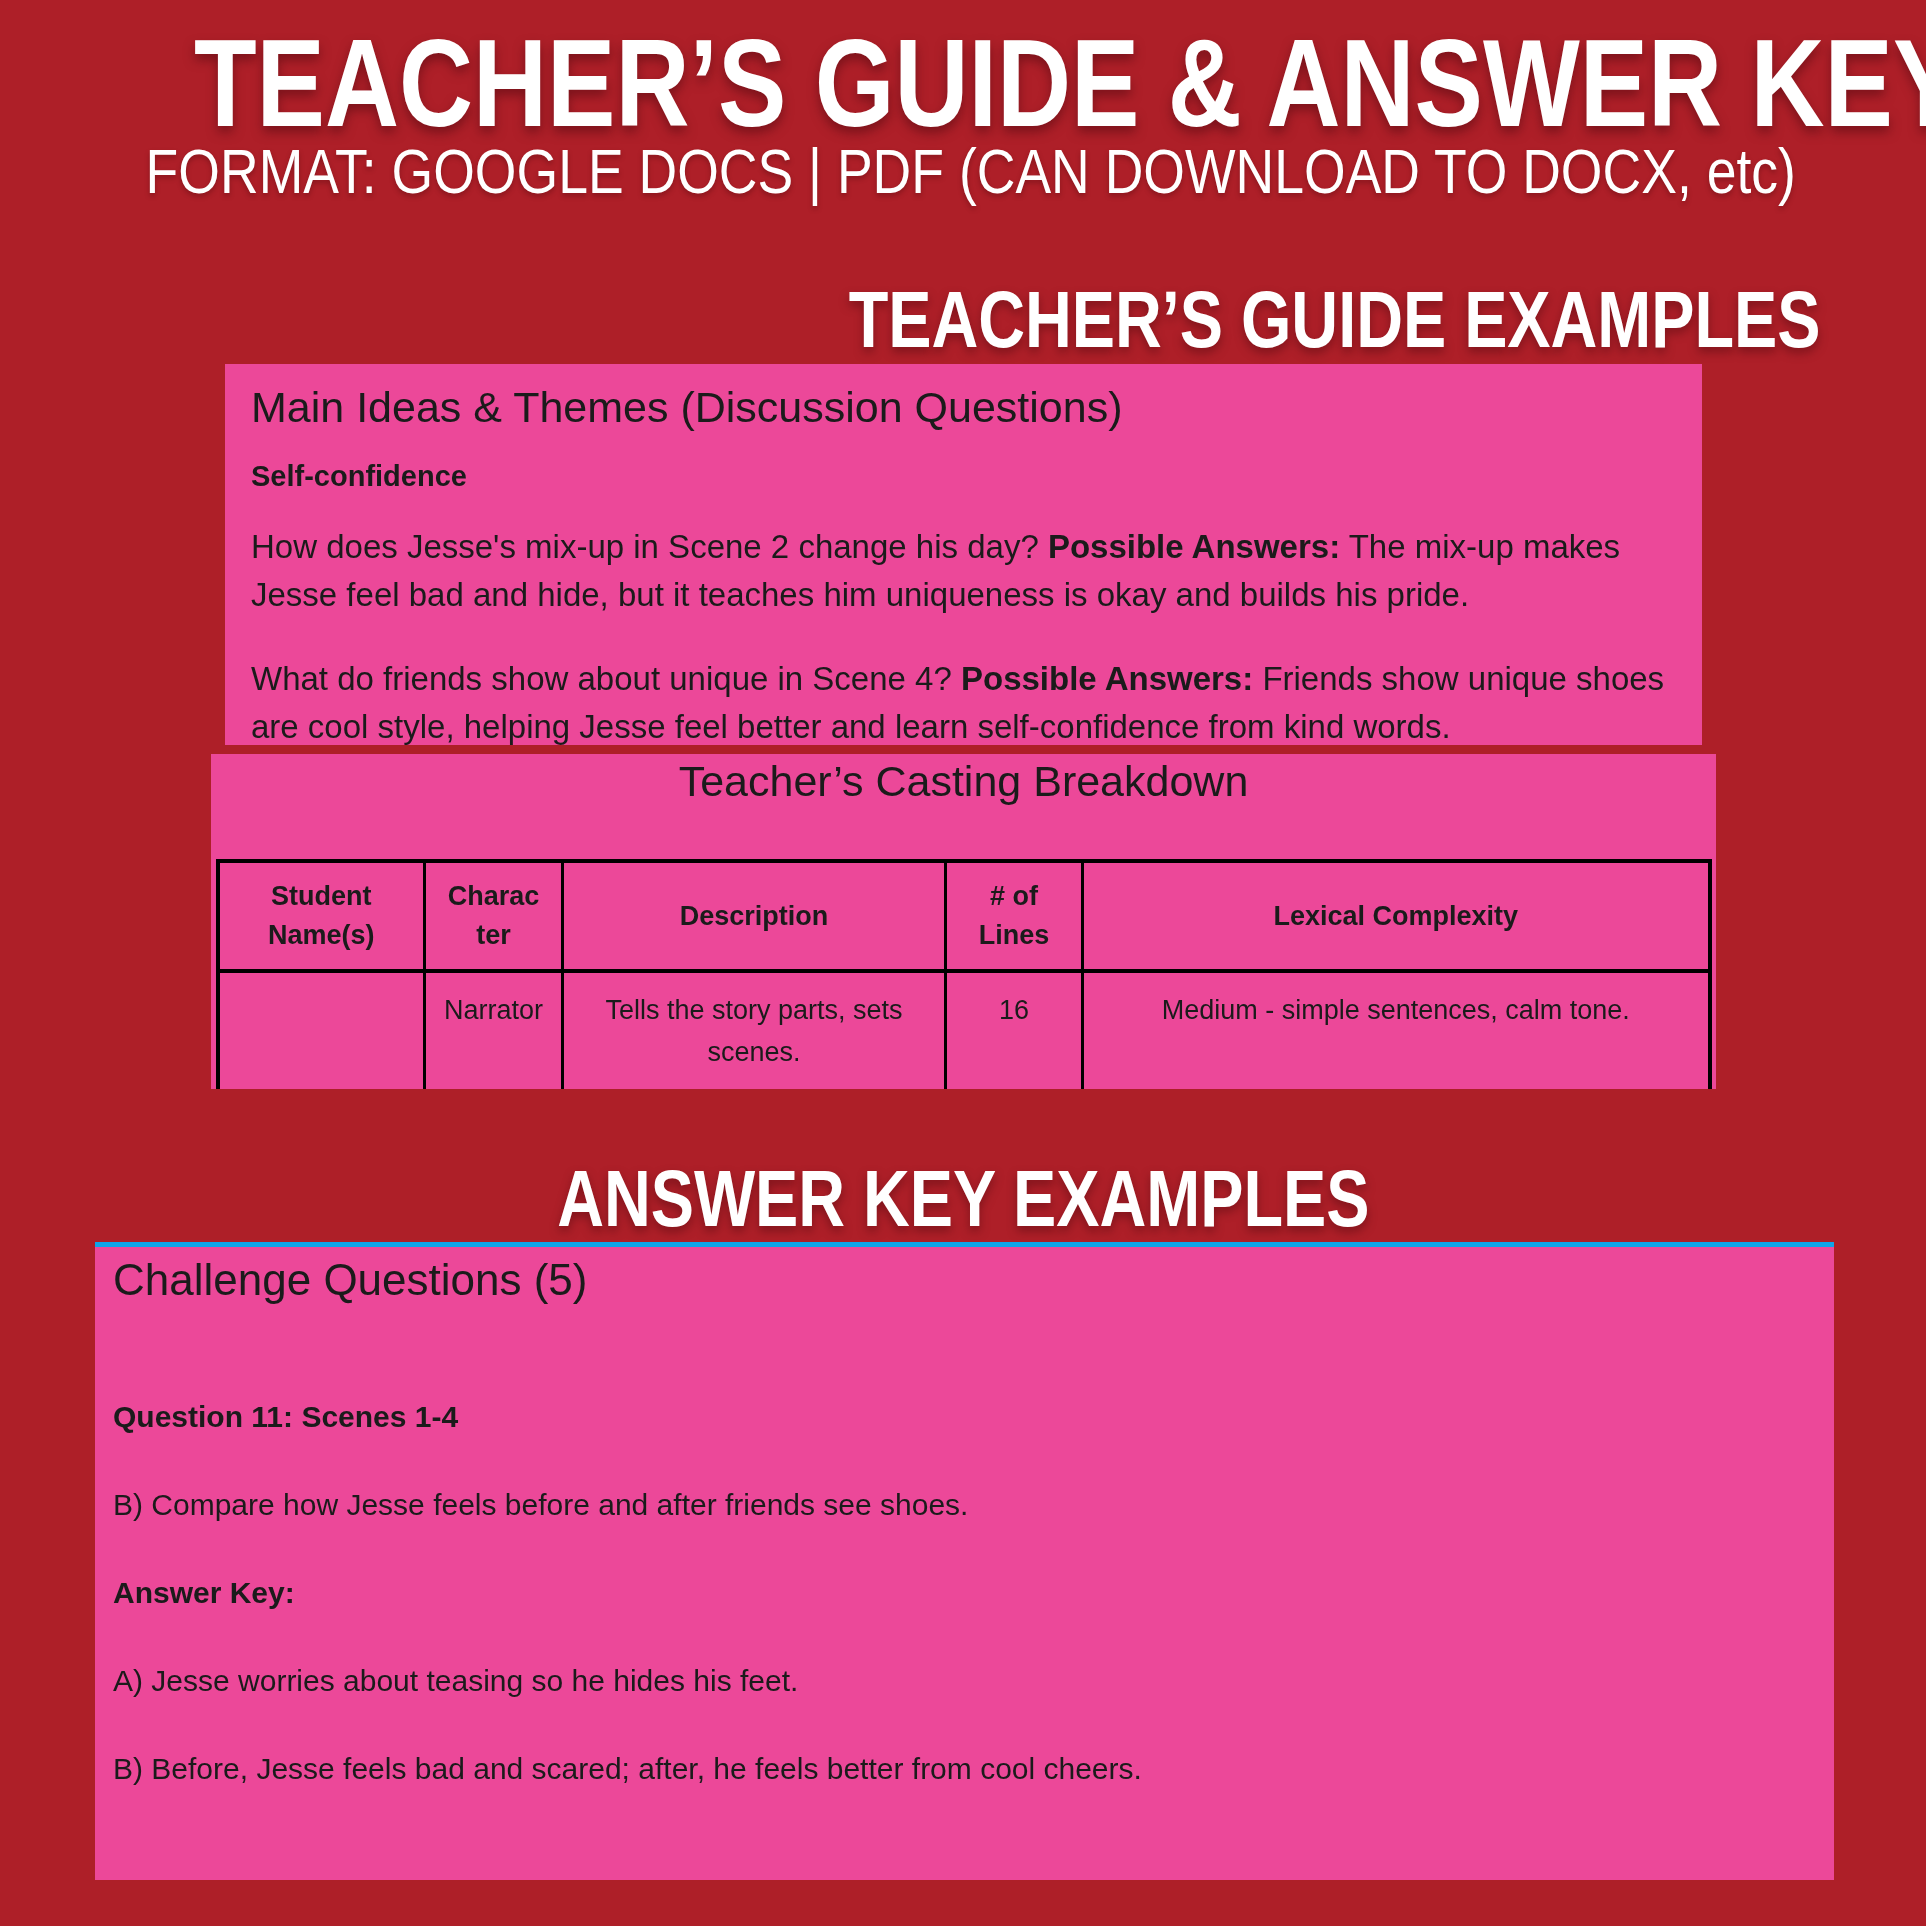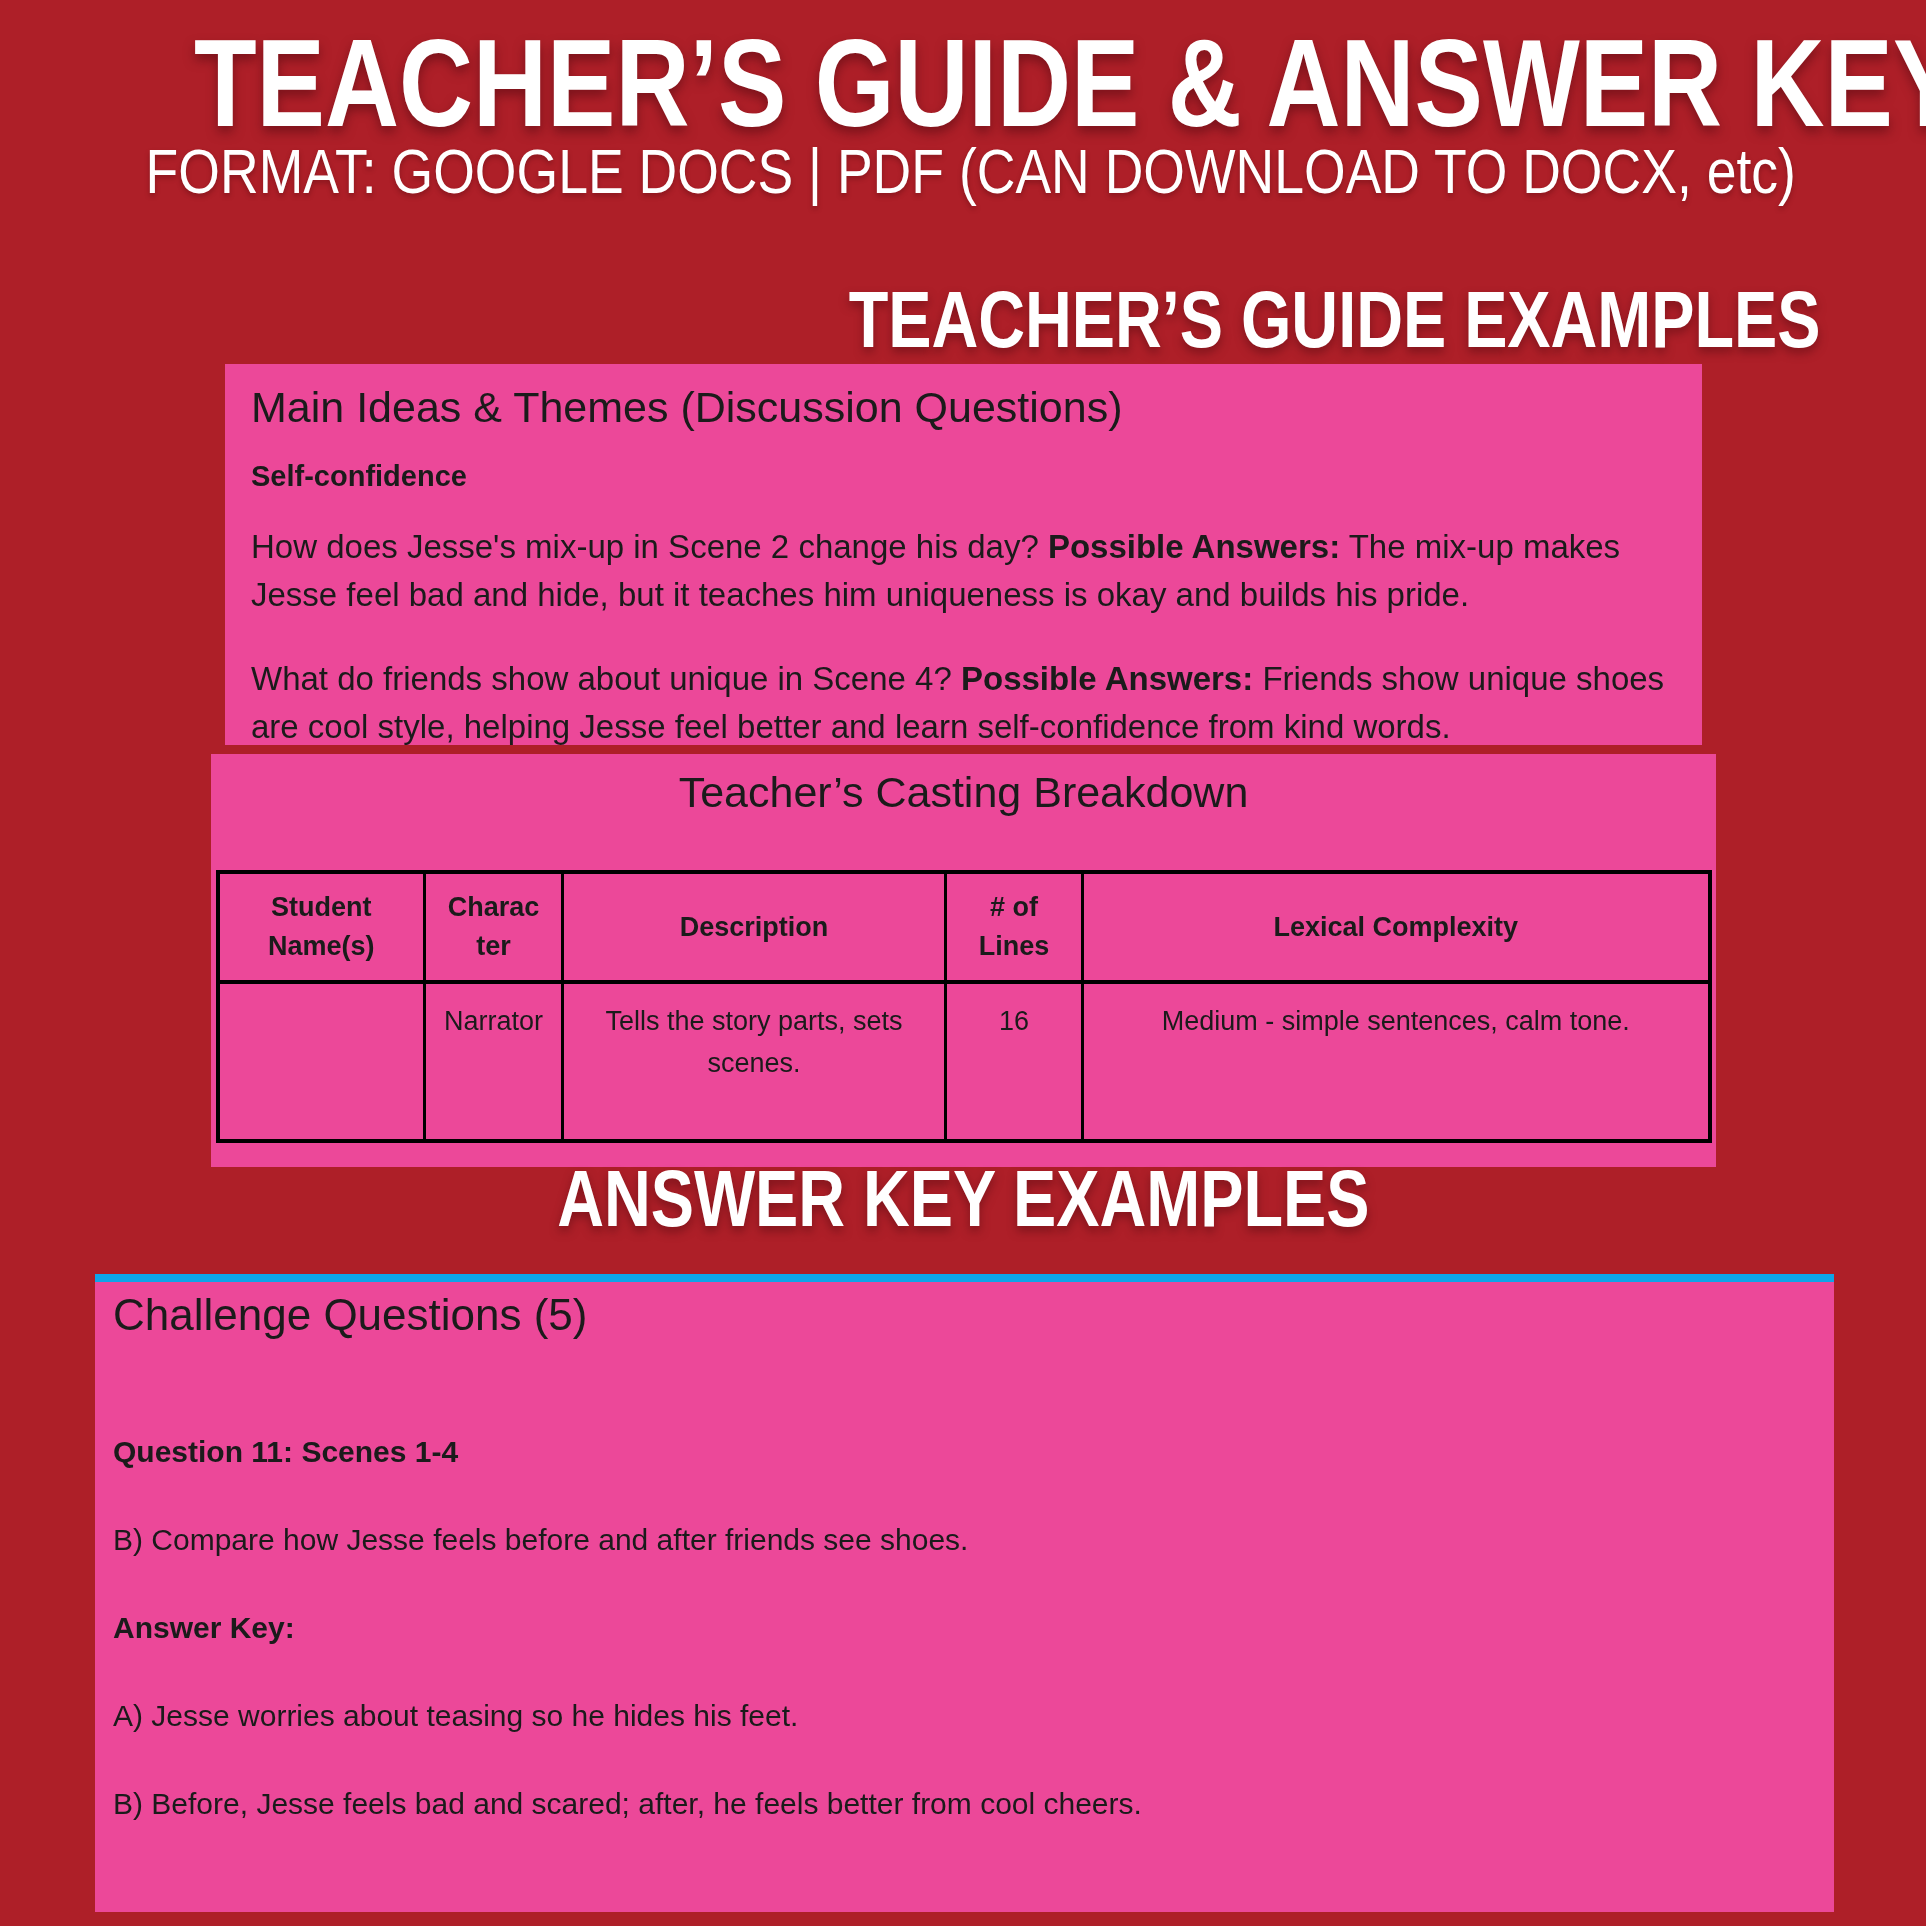--- a/index.html
+++ b/index.html
@@ -22,40 +22,40 @@
 
   
   .panel { position:absolute; background:#ec4899; color:#1b1b1b; overflow:hidden; box-sizing:border-box; }
 
   .panel1 { left:225px; top:364px; width:1477px; height:381px; padding:18px 26px 0 26px; }
   .p1-title { font-size:43px; font-weight:400; line-height:51px; margin:0 0 24px 0; }
   .p1-sub   { font-size:29px; font-weight:700; line-height:38px; margin:0 0 28px 0; }
   .p1-para  { font-size:33px; font-weight:400; line-height:48px; margin:0 0 36px 0; }
   .p1-para b { font-weight:700; }
 
-  .panel2 { left:211px; top:754px; width:1505px; height:413px; padding-top:13px; text-align:center; }
+  .panel2 { left:211px; top:754px; width:1505px; height:335px; padding-top:2px; text-align:center; }
   .p2-title { font-size:43px; font-weight:400; line-height:50px; margin:0 0 53px 0; }
   .casting-table {
     border-collapse:collapse; table-layout:fixed; margin:0 auto;
     width:1491px; border:4px solid #000;
   }
   .casting-table th, .casting-table td {
     border:3px solid #000; text-align:center; overflow:hidden;
   }
   .casting-table th {
     font-size:27px; font-weight:700; line-height:39px;
     padding:14px 6px; vertical-align:middle; white-space:pre-line;
     border-bottom-width:4px;
   }
   .casting-table td {
     font-size:27px; font-weight:400; line-height:42px;
     padding:16px 10px 0 10px; vertical-align:top; height:139px;
   }
 
-  .panel3 { left:95px; top:1242px; width:1739px; height:638px; padding:8px 20px 0 18px; border-top:8px solid #0ea5e9;margin-top:32px; }
+  .panel3 { left:95px; top:1242px; width:1739px; height:638px; padding:8px 20px 0 18px; border-top:5px solid #0ea5e9; }
   .p3-title { font-size:44px; font-weight:400; line-height:50px; margin:0 0 91px 0; }
   .p3-line  { font-size:30px; font-weight:400; line-height:42px; margin:0 0 46px 0; }
   .p3-line.bold { font-weight:700; }
 </style>
 </head>
 <body>
 
 <div class="page">
 
   <div class="banner main-title">

